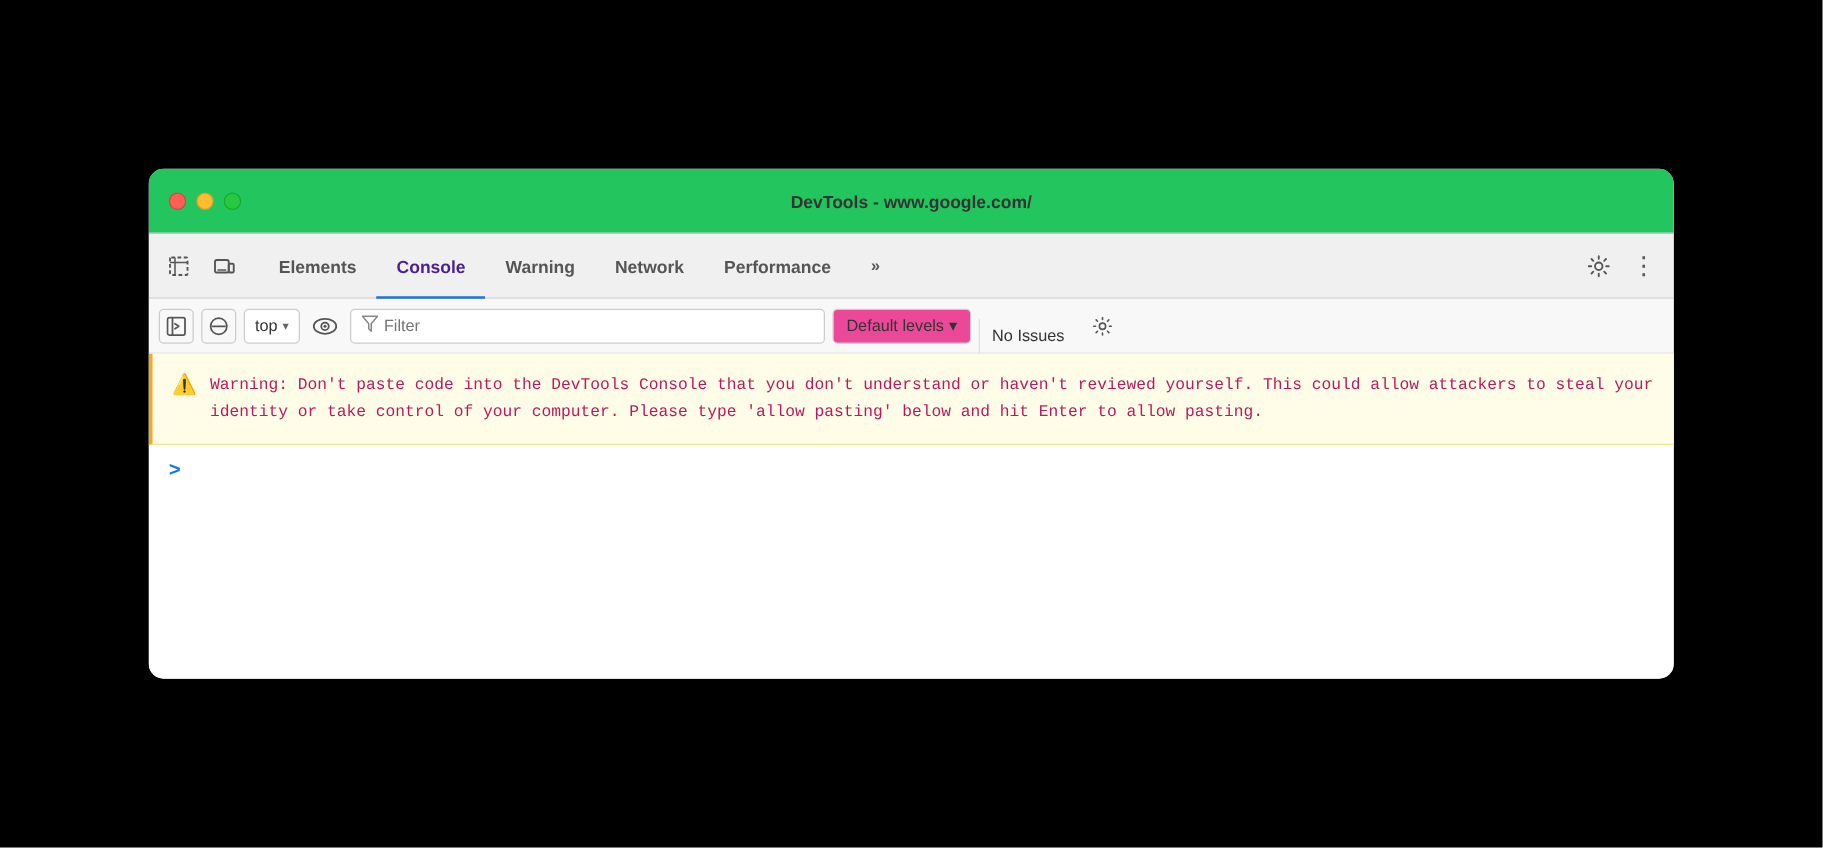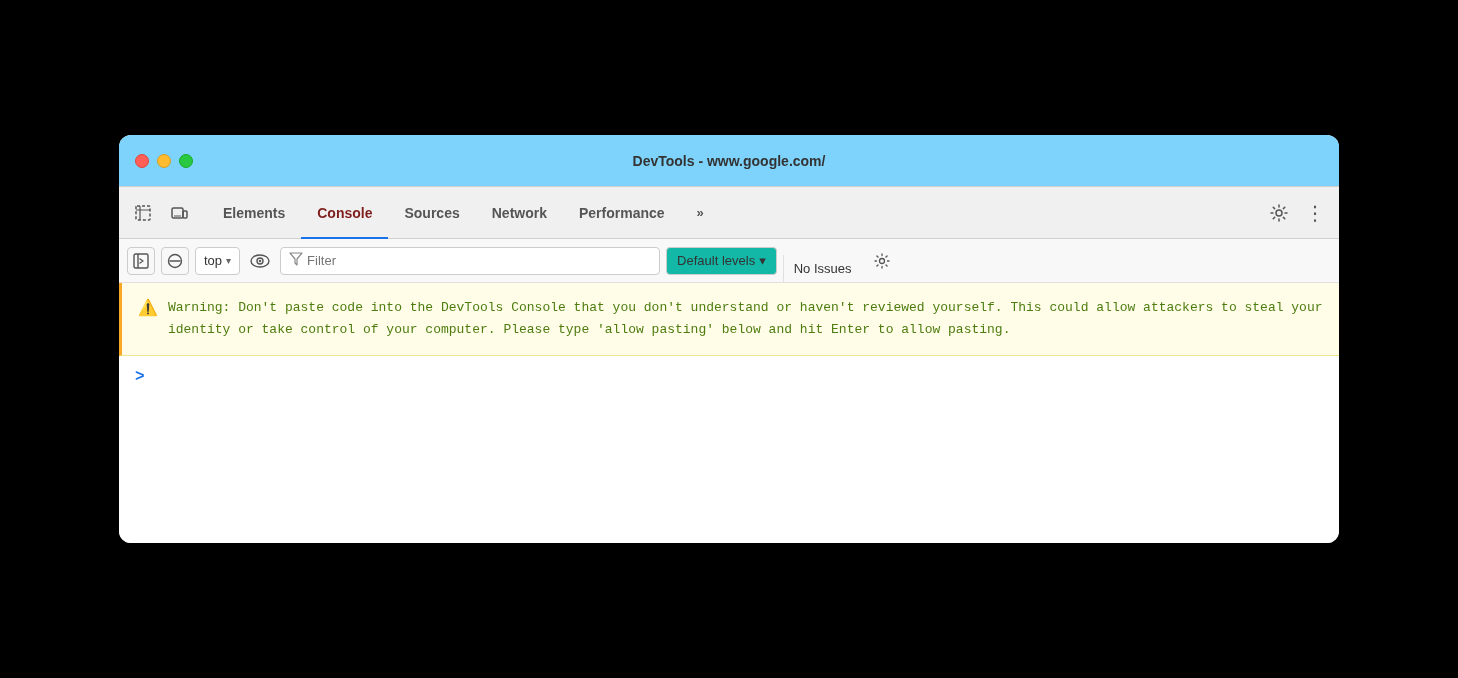--- a/index.html
+++ b/index.html
@@ -16,21 +16,21 @@
     .window {
       width: 1220px;
       background: #f5f5f5;
       border-radius: 12px;
       overflow: hidden;
       box-shadow: 0 20px 60px rgba(0,0,0,0.6);
     }
 
     
     .title-bar {
-      background: #7dd3fc;
+      background: #22c55e;
       display: flex;
       align-items: center;
       padding: 0 16px;
       height: 52px;
       border-bottom: 1px solid #d0d0d0;
       position: relative;
     }
 
     .traffic-lights {
       display: flex;
@@ -107,21 +107,21 @@
       font-size: 14px;
       color: #555;
       cursor: pointer;
       border-bottom: 2px solid transparent;
       white-space: nowrap;
       position: relative;
       top: 1px;
     }
 
     .tab.active {
-      color: #7f1d1d;
+      color: #4c1d95;
       border-bottom: 2px solid #1a73e8;
     }
 
     .tabs-right-icons {
       display: flex;
       align-items: center;
       gap: 4px;
     }
 
     
@@ -211,21 +211,21 @@
     .default-levels {
       display: flex;
       align-items: center;
       gap: 4px;
       padding: 3px 10px;
       border: 1px solid #ccc;
       border-radius: 4px;
       font-size: 13px;
       color: #333;
       cursor: pointer;
-      background: #14b8a6;
+      background: #ec4899;
       height: 28px;
       white-space: nowrap;
     }
 
     .no-issues {
       display: flex;
       align-items: center;
       gap: 6px;
       padding: 3px 10px;
       border-left: 1px solid #e0e0e0;
@@ -268,21 +268,21 @@
 
     .warning-icon {
       font-size: 16px;
       flex-shrink: 0;
       margin-top: 1px;
     }
 
     .warning-text {
       font-size: 13px;
       line-height: 1.7;
-      color: #4d7c0f;
+      color: #be185d;
       font-family: 'Menlo', 'Monaco', 'Courier New', monospace;
     }
 
     .console-prompt {
       display: flex;
       align-items: center;
       padding: 12px 16px;
       gap: 8px;
     }
 
@@ -342,21 +342,21 @@
     </div>
 
     <div class="tabs-list">
       <div class="tab">
         <span>Elements</span>
       </div>
       <div class="tab active">
         <span>Console</span>
       </div>
       <div class="tab">
-        <span>Sources</span>
+        <span>Warning</span>
       </div>
       <div class="tab">
         <span>Network</span>
       </div>
       <div class="tab">
         <span>Performance</span>
       </div>
       <div class="tab">
         <span class="chevron-double">»</span>
       </div>

